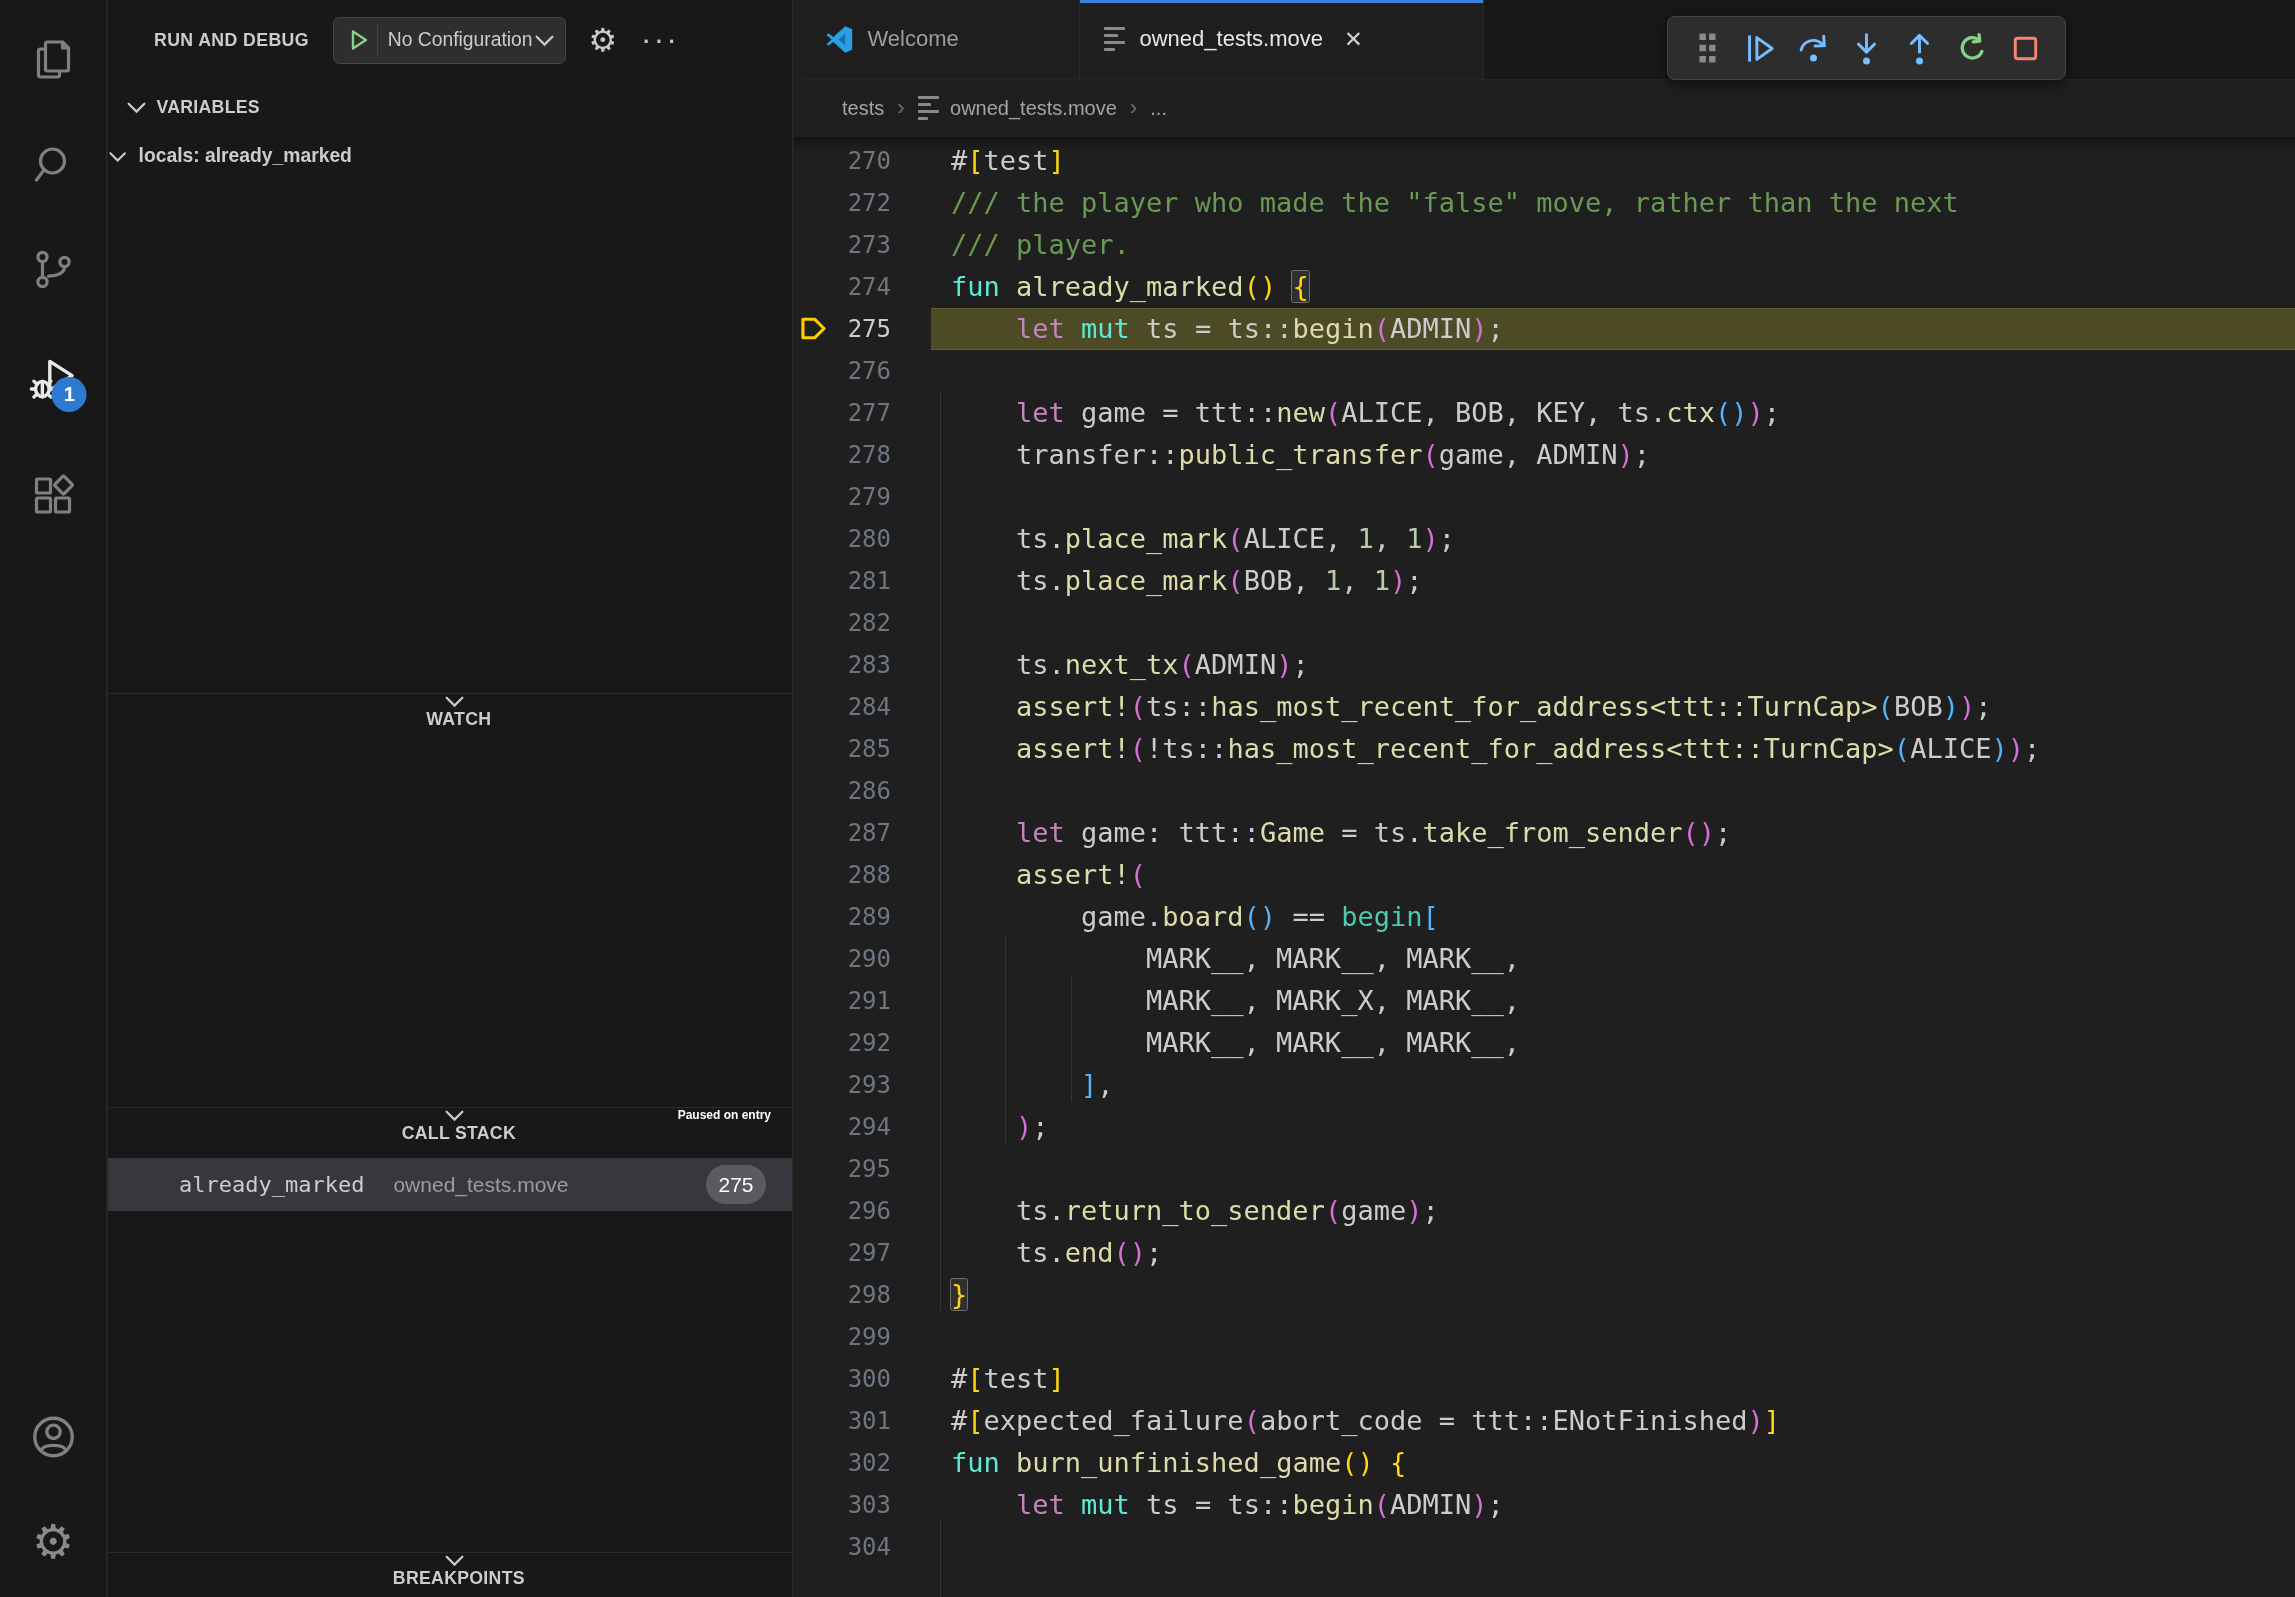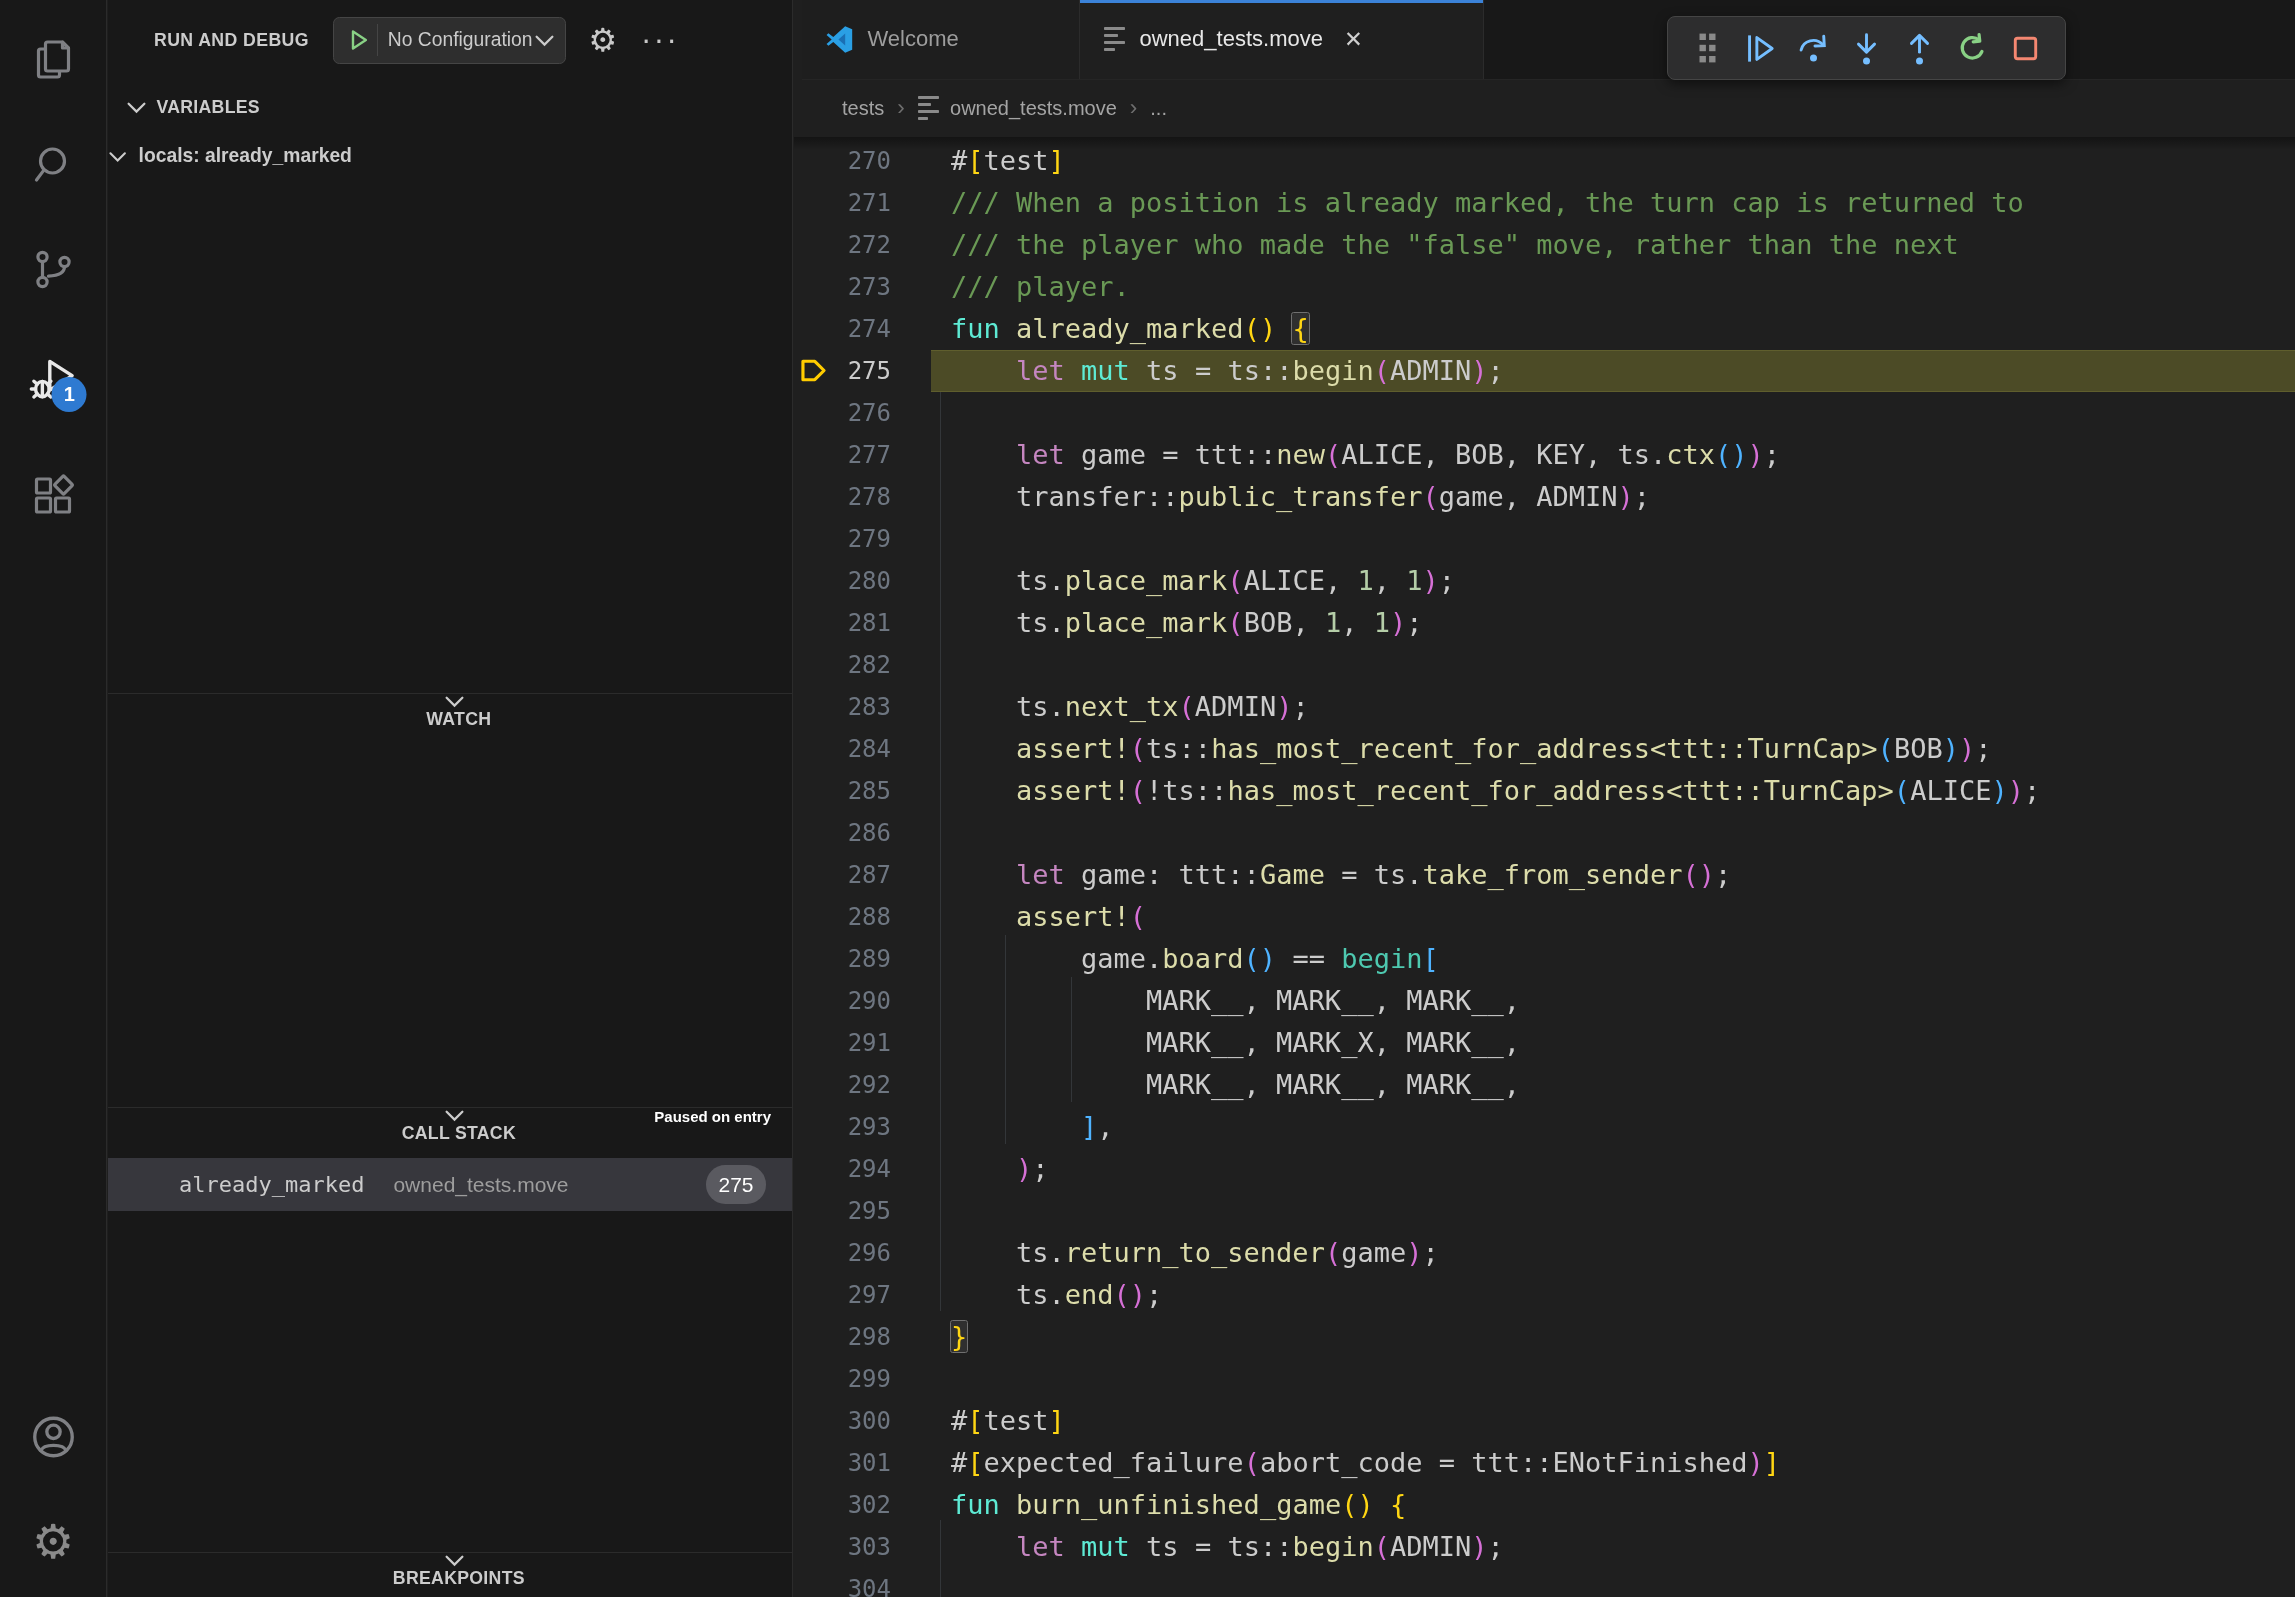--- a/index.html
+++ b/index.html
@@ -38,21 +38,21 @@
 
   .section-header { position:absolute; left:0; width:100%; height:48px; display:flex;
                     align-items:center; padding-left:17.7px; cursor:pointer; }
   .section-header .chev { margin-right:9.7px; }
   .section-title { font-size:17.7px; font-weight:bold; color:#cccccc; letter-spacing:0.3px; }
   .divider-top { border-top:0.8px solid #2b2b2b;flex-direction:column; }
   .tree-row { position:absolute; left:0; width:100%; height:50px; display:flex; align-items:center;
               cursor:pointer; }
   .tree-row .chev { margin-right:11.3px; }
   .tree-label { font-size:19.3px; font-weight:600; color:#cccccc; }
-  .paused-label { position:absolute; right:21px; font-size:15px; font-weight:bold; color:#ffffff; }
+  .paused-label { position:absolute; right:21px; font-size:12px; font-weight:bold; color:#ffffff; }
   .stack-row { position:absolute; left:0; width:100%; height:53px; background:#37373d;
                display:flex; align-items:center; padding-left:71px; cursor:pointer; }
   .stack-fn { font-family:"DejaVu Sans Mono", monospace; font-size:22px; color:#cccccc; }
   .stack-file { margin-left:29px; font-size:21px; color:#9d9d9d; }
   .stack-badge { position:absolute; right:26px; min-width:60px; height:39px; border-radius:19.3px;
                  background:#5a5a60; color:#ffffff; font-size:21px; display:flex;
                  align-items:center; justify-content:center; padding:0 11.3px; }
 
   
   .editor { position:absolute; left:794px; top:0; right:0; height:100%; background:#1f1f1f; }
@@ -326,21 +326,20 @@
     </div>
     <div class="scroll-shadow"></div>
 
     <div class="code">
       <div class="code-inner" id="code-lines">
           <div class="guide" style="left: 146px; top: 254px; height: 920px;"></div>
           <div class="guide" style="left: 211px; top: 798px; height: 209px;"></div>
           <div class="guide" style="left: 277px; top: 840px; height: 125px;"></div>
           <div class="guide" style="left: 146px; top: 1383px; height: 84px;"></div>
           <div class="code-row"><div class="num">270</div><span class="txt"><span class="tk-pl">#</span><span class="tk-b1">[</span><span class="tk-pl">test</span><span class="tk-b1">]</span></span></div>
-          <div class="code-row"><div class="num">271</div><span class="txt"><span class="tk-cm">/// When a position is already marked, the turn cap is returned to</span></span></div>
           <div class="code-row"><div class="num">272</div><span class="txt"><span class="tk-cm">/// the player who made the "false" move, rather than the next</span></span></div>
           <div class="code-row"><div class="num">273</div><span class="txt"><span class="tk-cm">/// player.</span></span></div>
           <div class="code-row"><div class="num">274</div><span class="txt"><span class="tk-kw">fun</span><span class="tk-pl"> </span><span class="tk-fn">already_marked</span><span class="tk-b1">()</span><span class="tk-pl"> </span><span class="tk-b1 tk-bm">{</span></span></div>
           <div class="code-row hl"><span class="row-marker"><svg width="29" height="27" viewBox="0 0 22 20" fill="none" stroke="#ffcc00" stroke-width="2.4" stroke-linejoin="round">
                 <path d="M3 3 H12 L19 10 L12 17 H3 Z"></path>
               </svg></span><div class="num">275</div><span class="txt"><span class="tk-pl">    </span><span class="tk-ctl">let</span><span class="tk-pl"> </span><span class="tk-kw">mut</span><span class="tk-pl"> ts = ts::</span><span class="tk-fn">begin</span><span class="tk-b2">(</span><span class="tk-pl">ADMIN</span><span class="tk-b2">)</span><span class="tk-pl">;</span></span></div>
           <div class="code-row"><div class="num">276</div><span class="txt"></span></div>
           <div class="code-row"><div class="num">277</div><span class="txt"><span class="tk-pl">    </span><span class="tk-ctl">let</span><span class="tk-pl"> game = ttt::</span><span class="tk-fn">new</span><span class="tk-b2">(</span><span class="tk-pl">ALICE, BOB, KEY, ts.</span><span class="tk-fn">ctx</span><span class="tk-b3">()</span><span class="tk-b2">)</span><span class="tk-pl">;</span></span></div>
           <div class="code-row"><div class="num">278</div><span class="txt"><span class="tk-pl">    transfer::</span><span class="tk-fn">public_transfer</span><span class="tk-b2">(</span><span class="tk-pl">game, ADMIN</span><span class="tk-b2">)</span><span class="tk-pl">;</span></span></div>
           <div class="code-row"><div class="num">279</div><span class="txt"></span></div>

